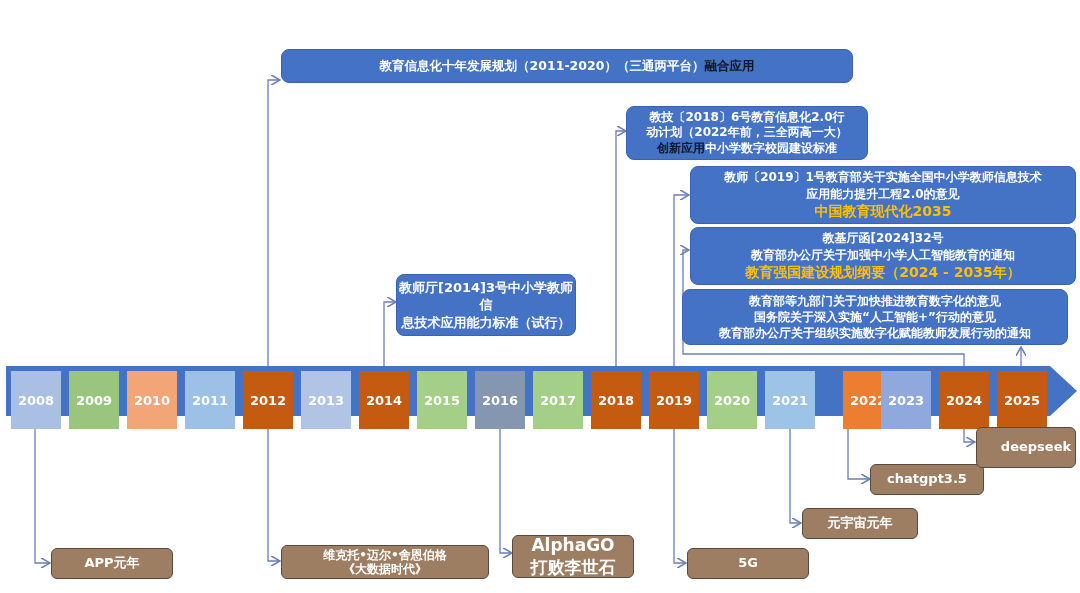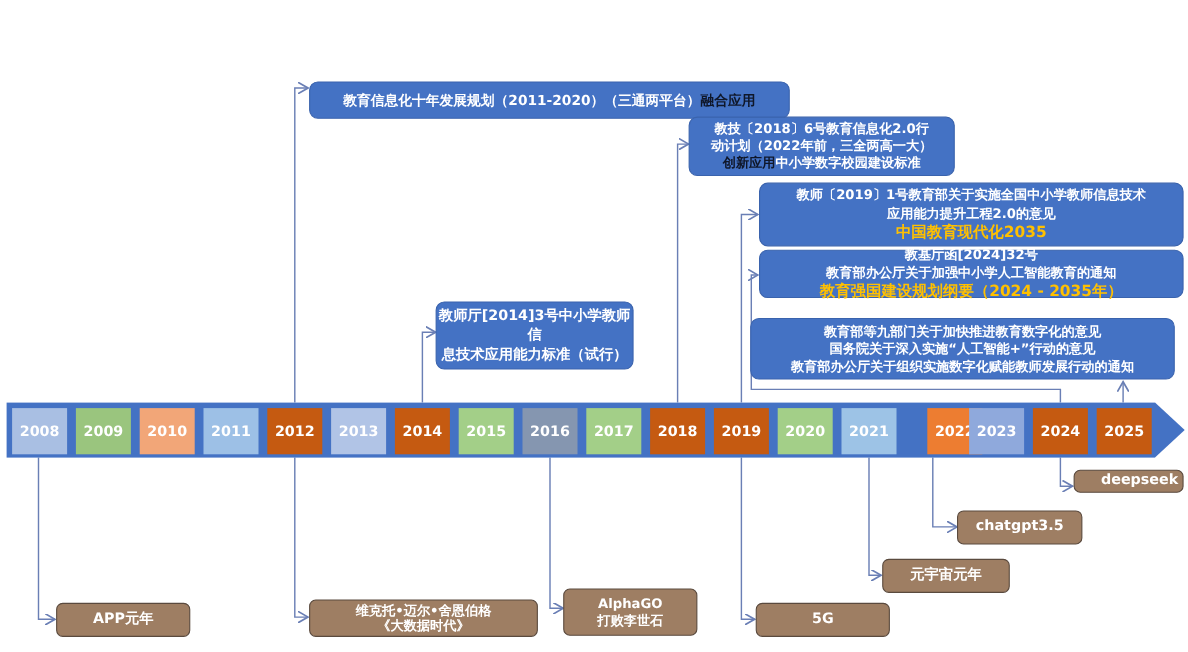--- a/index.html
+++ b/index.html
@@ -3,21 +3,21 @@
 <meta charset="utf-8">
 <style>
   html, body { margin:0; padding:0; background:#ffffff; }
   body { width:1080px; height:593px; position:relative; overflow:hidden;
          font-family:"DejaVu Sans","Liberation Sans",sans-serif; }
   
   #bar { position:absolute; left:6px; top:366px; width:1044px; height:50px; background:#4472c4; }
   #arrow { position:absolute; left:1050px; top:366px; width:0; height:0;
            border-top:25px solid transparent; border-bottom:25px solid transparent;
            border-left:27px solid #4472c4; }
-  .year { position:absolute; top:371px; width:50px; height:42px; color:#fff;
+  .year { position:absolute; top:371px; width:50px; height:58px; color:#fff;
           font-weight:bold; font-size:13px; display:flex; align-items:center; justify-content:center;text-align:right; }
   
   .bbox { position:absolute; background:#4472c4; color:#fff; border-radius:8px;
           font-weight:bold; text-align:center; display:flex; flex-direction:column;
           justify-content:center; align-items:center; line-height:1.35; font-size:12px;
           border:1px solid #3a63ad; box-sizing:border-box; }
   .red { color:#0f172a; }
   .gold { color:#ffc000; font-size:14px; }
   
   .nbox { position:absolute; background:#9e7e63; color:#fff; border-radius:6px;
@@ -79,38 +79,38 @@
 <div class="year" style="left:533px;background:#a3cf88;">2017</div>
 <div class="year" style="left:591px;background:#c55a11;">2018</div>
 <div class="year" style="left:649px;background:#c55a11;">2019</div>
 <div class="year" style="left:707px;background:#a3cf88;">2020</div>
 <div class="year" style="left:765px;background:#9dc3e6;">2021</div>
 <div class="year" style="left:823px;background:#ed7d31;margin-left:20px;">2022</div>
 <div class="year" style="left:881px;background:#8fa9dc;">2023</div>
 <div class="year" style="left:939px;background:#c55a11;">2024</div>
 <div class="year" style="left:997px;background:#c55a11;">2025</div>
 
-<div class="bbox" style="left:281px;top:74px;width:437px;height:34px;font-size:12.5px;flex-direction:row;">
+<div class="bbox" style="left:281px;top:49px;width:572px;height:34px;font-size:12.5px;flex-direction:row;">
   <span>教育信息化十年发展规划（2011-2020）（三通两平台）</span>
     <span class="red">融合应用</span>
 </div>
 
 <div class="bbox" style="left:626px;top:106px;width:242px;height:54px;font-size:12px;line-height:1.3;">
   <div>教技〔2018〕6号教育信息化2.0行</div>
   <div>动计划（2022年前，三全两高一大）</div>
   <div><span class="red">创新应用</span><span>中小学数字校园建设标准</span></div>
 </div>
 
 <div class="bbox" style="left:690px;top:166px;width:386px;height:58px;">
   <div>教师〔2019〕1号教育部关于实施全国中小学教师信息技术</div>
   <div>应用能力提升工程2.0的意见</div>
   <div class="gold">中国教育现代化2035</div>
 </div>
 
-<div class="bbox" style="left:690px;top:227px;width:386px;height:44px;">
+<div class="bbox" style="left:690px;top:227px;width:386px;height:58px;">
   <div>教基厅函[2024]32号</div>
   <div>教育部办公厅关于加强中小学人工智能教育的通知</div>
   <div class="gold">教育强国建设规划纲要（2024 - 2035年）</div>
 </div>
 
 <div class="bbox" style="left:682px;top:289px;width:386px;height:56px;">
   <div>教育部等九部门关于加快推进教育数字化的意见</div>
   <div>国务院关于深入实施“人工智能+”行动的意见</div>
   <div>教育部办公厅关于组织实施数字化赋能教师发展行动的通知</div>
 </div>
@@ -122,32 +122,32 @@
 
 <div class="nbox" style="left:51px;top:548px;width:122px;height:31px;">
   <div>APP元年</div>
 </div>
 
 <div class="nbox" style="left:281px;top:545px;width:208px;height:34px;font-size:12px;line-height:1.2;">
   <div>维克托•迈尔•舍恩伯格</div>
   <div>《大数据时代》</div>
 </div>
 
-<div class="nbox" style="left:512px;top:535px;width:122px;height:43px;font-size:12px;line-height:1.25;">
+<div class="nbox" style="left:512px;top:535px;width:122px;height:43px;font-size:17px;line-height:1.25;">
   <div>AlphaGO</div>
   <div>打败李世石</div>
 </div>
 
 <div class="nbox" style="left:687px;top:548px;width:122px;height:31px;">
   <div>5G</div>
 </div>
 
 <div class="nbox" style="left:802px;top:508px;width:116px;height:31px;">
   <div>元宇宙元年</div>
 </div>
 
 <div class="nbox" style="left:870px;top:464px;width:114px;height:31px;">
   <div>chatgpt3.5</div>
 </div>
 
-<div class="nbox" style="left:976px;top:427px;width:100px;height:21px;padding-left:20px;">
+<div class="nbox" style="left:976px;top:427px;width:100px;height:41px;padding-left:20px;">
   <div>deepseek</div>
 </div>
 
 </body></html>

